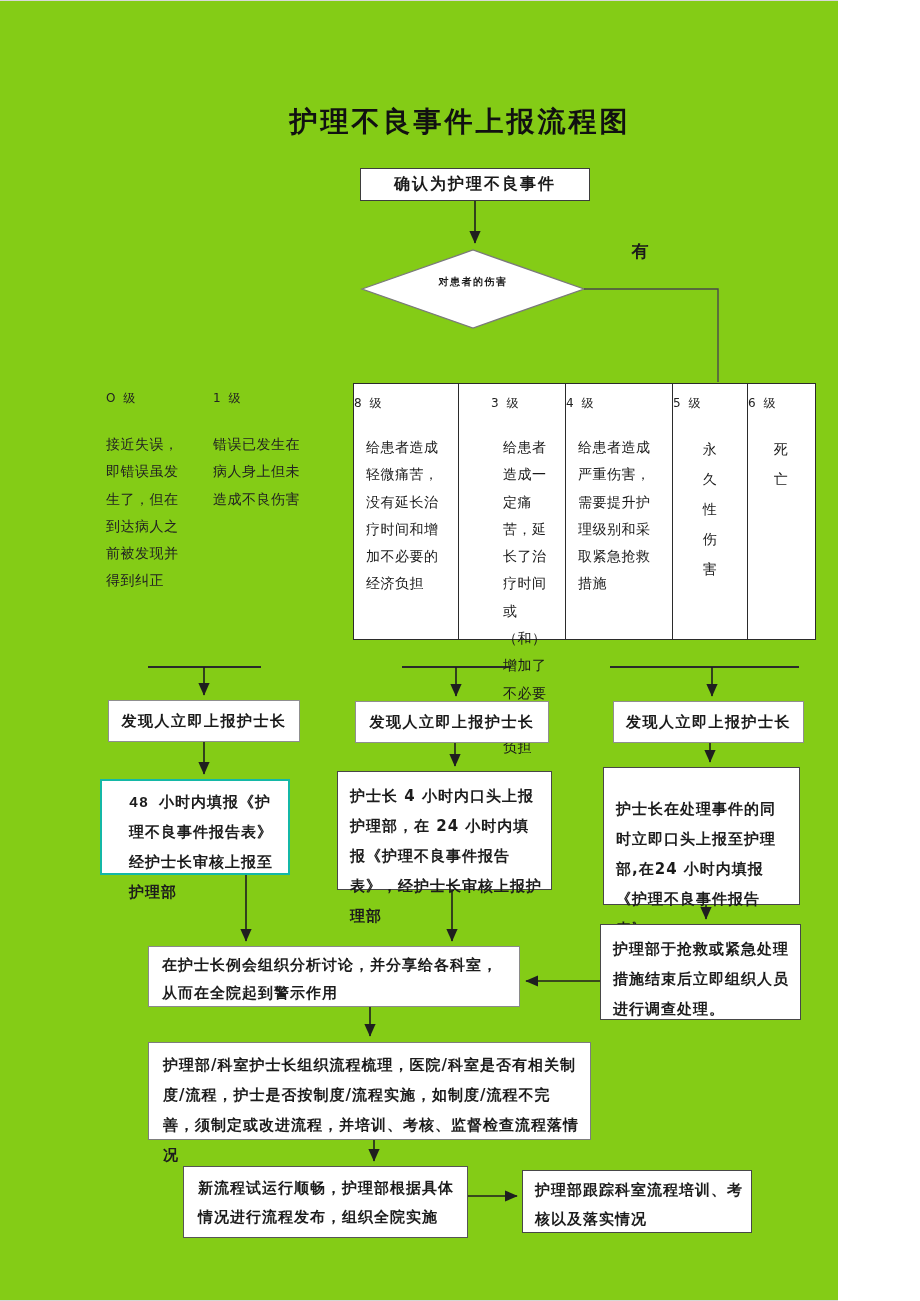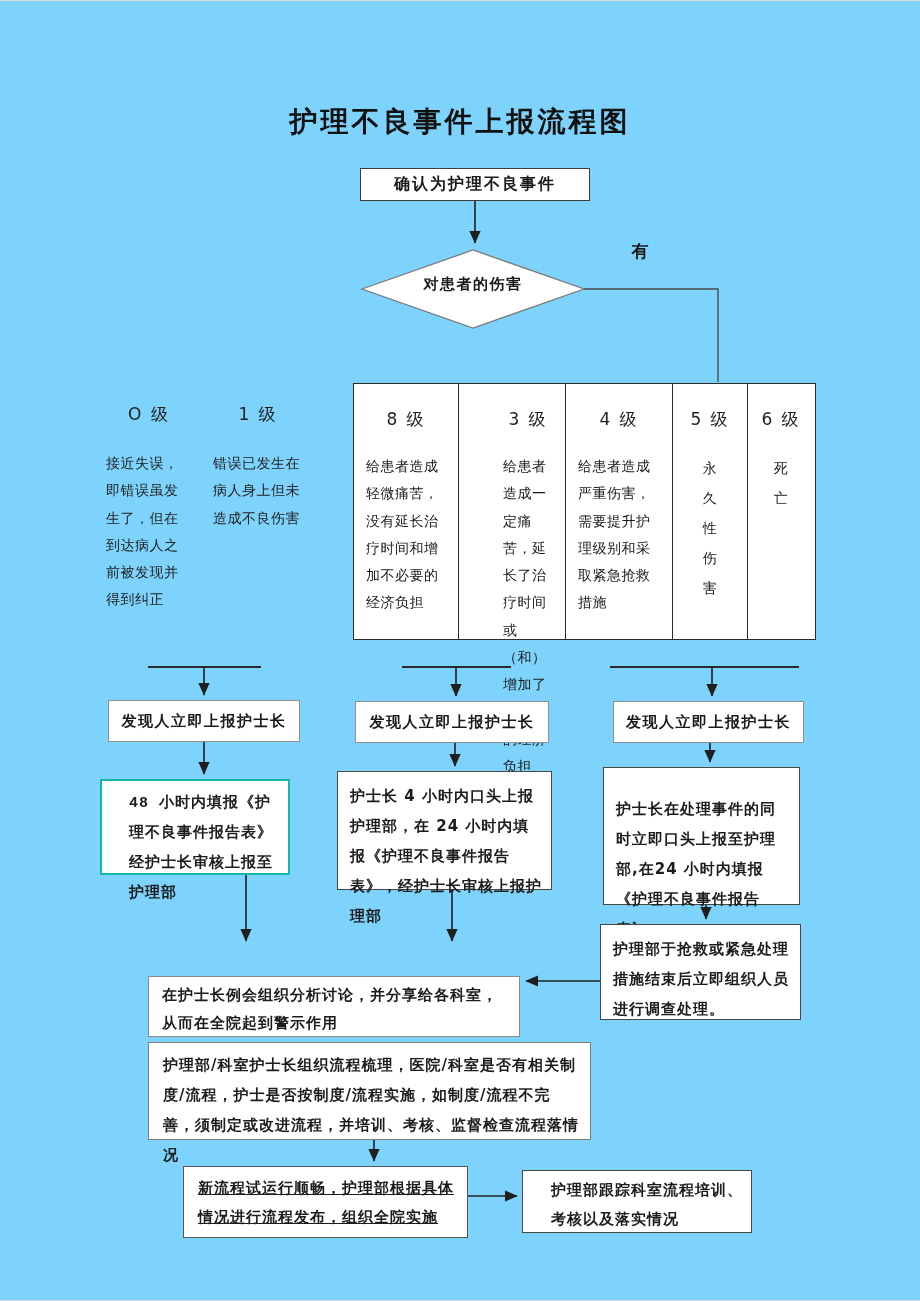--- a/index.html
+++ b/index.html
@@ -1,41 +1,41 @@
 <!DOCTYPE html>
 <html><head>
 <meta charset="utf-8">
 <style>
   * { margin:0; padding:0; box-sizing:border-box; }
   html,body { background:#fff; }
   body { font-family:"DejaVu Sans", sans-serif; color:#1a1a1a; }
-  .page { position:relative; width:920px; height:1301px; background:#7dd3fc; overflow:hidden; }
+  .page { position:relative; width:838px; height:1301px; background:#84cc16; overflow:hidden; }
   .edge { position:absolute; left:0; width:100%; height:1px; background:#d8d8d8; }
 
   svg.wires { position:absolute; left:0; top:0; z-index:0; }
 
   .title { position:absolute; left:0; top:103px; width:920px; text-align:center;
            font-size:28px; font-weight:bold; letter-spacing:3px; color:#111; }
 
   .box { position:absolute; background:#fff; z-index:2; }
   .ctr { display:flex; align-items:center; justify-content:center; }
 
   .confirm { left:360px; top:168px; width:230px; height:33px; border:1.5px solid #3d3d3d;
              font-size:16px; font-weight:600; letter-spacing:2px; }
 
   .diamond-label { position:absolute; left:373px; top:275px; width:200px; text-align:center;
-                   font-size:15px; font-weight:600; letter-spacing:1.5px; z-index:2; }
+                   font-size:10px; font-weight:600; letter-spacing:1.5px; z-index:2; }
   .yes-label { position:absolute; left:620px; top:240px; width:40px; text-align:center;
                font-size:17px; font-weight:600; z-index:2; }
 
   
   .lvl-free { position:absolute; top:390px; z-index:2; }
   .lvl0 { left:106px; width:86px; }
   .lvl1 { left:213px; width:90px; }
-  .lvl-head { text-align:center; font-size:17px; letter-spacing:2px; color:#222;margin-top:13px; }
+  .lvl-head { font-size:12px; letter-spacing:2px; color:#222; }
   .lvl-desc { margin-top:24px; font-size:14px; line-height:1.95; letter-spacing:0.5px; color:#222; }
 
   
   .lvl-table { position:absolute; left:353px; top:383px; width:463px; height:257px;
                border:1.5px solid #2b2b2b; display:flex; background:#fff; z-index:2; }
   .lvl-cell { padding-top:11px; }
   .lvl-cell + .lvl-cell { border-left:1.5px solid #2b2b2b; }
   .c2 { width:104px; } .c3 { width:107px;padding-left:32px; } .c4 { width:107px; }
   .c5 { width:75px; } .c6 { width:67px; }
   .cell-desc { margin:22px 10px 0 12px; font-size:14px; line-height:1.95; letter-spacing:0.5px; }
@@ -45,29 +45,29 @@
   .rb1 { left:108px; top:700px; width:192px; height:42px; }
   .rb2 { left:355px; top:701px; width:194px; height:42px; }
   .rb3 { left:613px; top:701px; width:191px; height:42px; }
 
   .para { font-size:15px; font-weight:600; line-height:2.0; letter-spacing:1px; color:#1c1c1c; }
   .flowL { left:100px; top:779px; width:190px; height:96px; border:2px solid #14b8a6; padding:8px 8px 0 27px;font-family:Liberation Mono, monospace; }
   .flowM { left:337px; top:771px; width:215px; height:119px; border:1.5px solid #474747; padding:9px 8px 0 12px; }
   .flowR { left:603px; top:767px; width:197px; height:138px; border:1.5px solid #474747; padding:26px 8px 0 12px; }
 
   .share { left:148px; top:946px; width:372px; height:61px; border:1px solid #8a8a8a;
-           padding:5px 10px 0 13px; line-height:1.85;margin-top:30px; }
+           padding:5px 10px 0 13px; line-height:1.85; }
   .invest { left:600px; top:924px; width:201px; height:96px; border:1.5px solid #474747;
             padding:9px 8px 0 12px; line-height:2.0; }
   .review { left:148px; top:1042px; width:443px; height:98px; border:1px solid #7d7d7d;
             padding:7px 10px 0 14px; line-height:2.0; }
   .release { left:183px; top:1166px; width:285px; height:72px; border:1.5px solid #555;
-             padding:7px 8px 0 14px; line-height:1.95;text-decoration:underline; }
+             padding:7px 8px 0 14px; line-height:1.95; }
   .track { left:522px; top:1170px; width:230px; height:63px; border:1.5px solid #474747;
-           padding:5px 8px 0 28px; line-height:1.95; }
+           padding:5px 8px 0 12px; line-height:1.95; }
 </style>
 </head>
 <body>
 
 <div class="page">
   <div class="edge" style="top:0"></div>
   <div class="edge" style="top:1300px"></div>
 
   <svg class="wires" width="920" height="1301" viewBox="0 0 920 1301">
     <defs>

